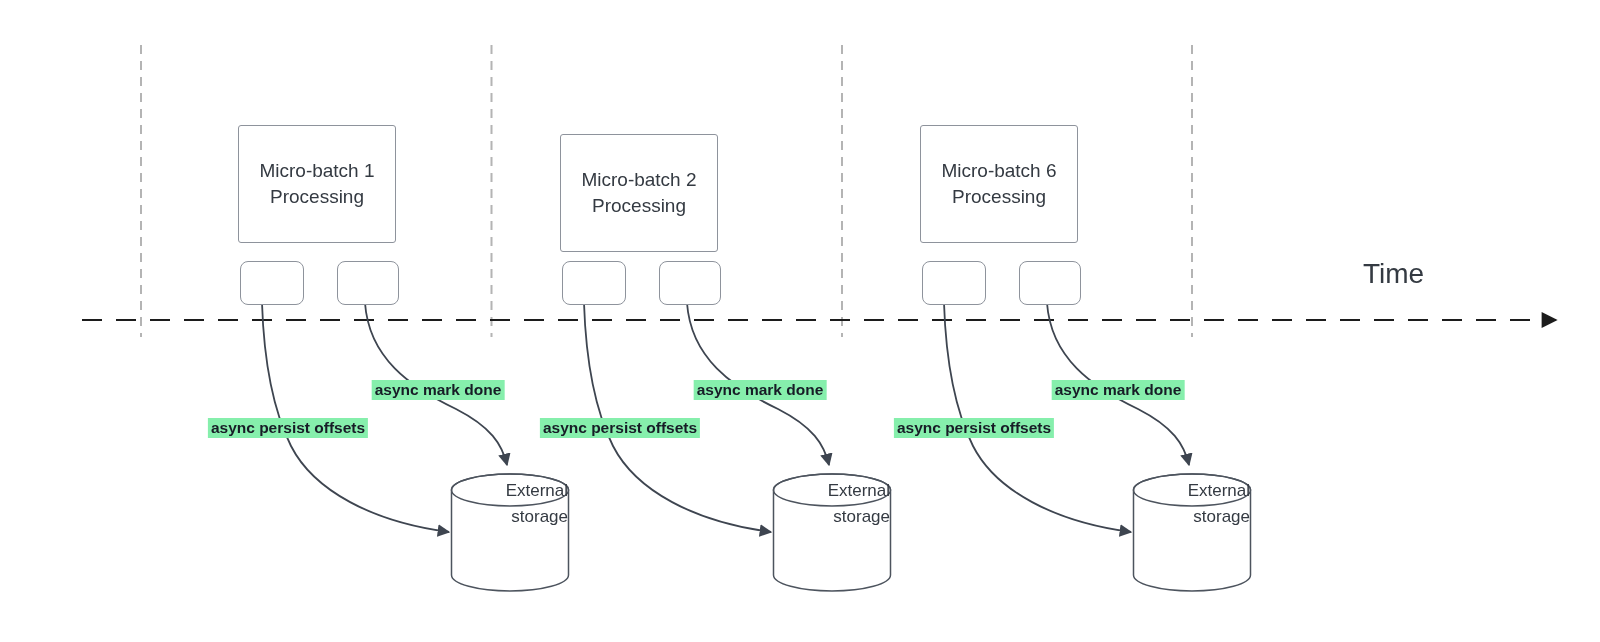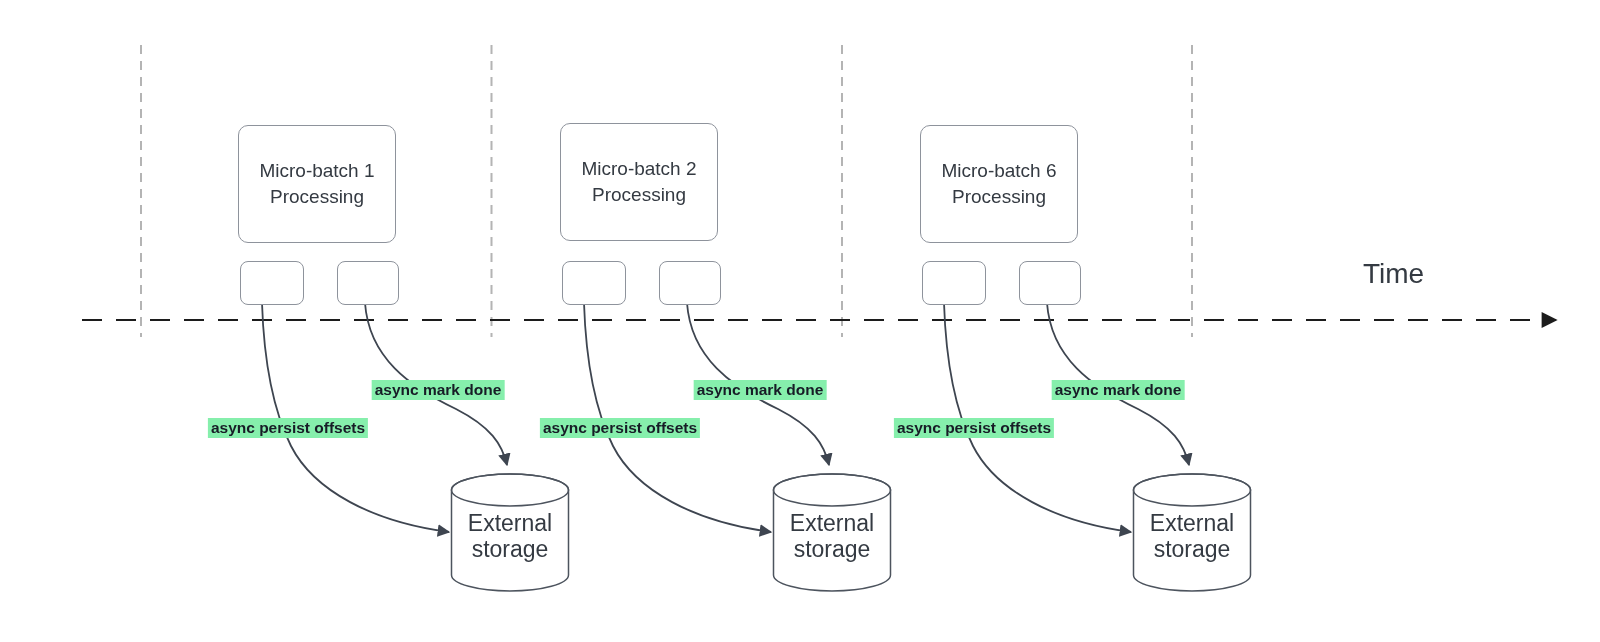--- a/index.html
+++ b/index.html
@@ -11,36 +11,36 @@
   .canvas svg{position:absolute;left:0;top:0;}
   .guide{stroke:var(--guide_line,#b4b4b4);stroke-width:2;stroke-dasharray:9 7;fill:none;}
   .timeline{stroke:var(--timeline,#1c1c1c);stroke-width:2;stroke-dasharray:20 14;fill:none;}
   .curve{stroke:var(--curve,#3e4550);stroke-width:1.8;fill:none;}
   .cyl{stroke:var(--cylinder_stroke,#4d545e);stroke-width:1.5;fill:#ffffff;}
   .cyl-ellipse{stroke:var(--cylinder_stroke,#4d545e);stroke-width:1.5;fill:none;}
   .marker-curve{fill:var(--curve,#3e4550);}
   .marker-axis{fill:var(--timeline,#1c1c1c);}
   .proc-box{
     position:absolute;width:156px;height:116px;border:1px solid var(--box_border,#8e939c);
-    border-radius:10px;background:#ffffff;display:flex;flex-direction:column;
+    border-radius:3px;background:#ffffff;display:flex;flex-direction:column;
     align-items:center;justify-content:center;text-align:center;
     font-size:19px;line-height:26px;color:var(--text,#343a42);
   }
   .tick-box{
     position:absolute;width:62px;height:42px;border:1px solid var(--box_border,#8e939c);
     border-radius:8px;background:#ffffff;top:261px;
   }
   .async-label{
     position:absolute;transform:translateX(-50%);white-space:nowrap;
     font-size:15.5px;font-weight:bold;color:var(--label_text,#171c26);
     background:#86efac;padding:1px 3px;
   }
   .storage-label{
-    position:absolute;width:116px;text-align:center;top:510px;
-    font-size:23px;line-height:26px;color:var(--text,#343a42);
+    position:absolute;width:116px;text-align:right;top:478px;
+    font-size:17px;line-height:26px;color:var(--text,#343a42);
   }
   .time-label{
     position:absolute;left:1363px;top:258px;font-size:28px;color:var(--text,#343a42);
   }
 </style>
 </head>
 <body>
 
 <div class="canvas">
 
@@ -90,21 +90,21 @@
   </div>
   <div class="tick-box" style="left:240px;"></div>
   <div class="tick-box" style="left:337px;width:60px;"></div>
   <div class="async-label" style="left:288px;top:418px;">async persist offsets</div>
   <div class="async-label" style="left:438px;top:380px;">async mark done</div>
   <div class="storage-label" style="left:452px;">
     <div>External</div>
     <div>storage</div>
   </div>
 
-  <div class="proc-box" style="left:560px;top:123px;text-align:right;">
+  <div class="proc-box" style="left:560px;top:134px;text-align:right;">
     <span>Micro-batch 2</span>
     <span>Processing</span>
   </div>
   <div class="tick-box" style="left:562px;"></div>
   <div class="tick-box" style="left:659px;width:60px;"></div>
   <div class="async-label" style="left:620px;top:418px;">async persist offsets</div>
   <div class="async-label" style="left:760px;top:380px;">async mark done</div>
   <div class="storage-label" style="left:774px;">
     <div>External</div>
     <div>storage</div>

